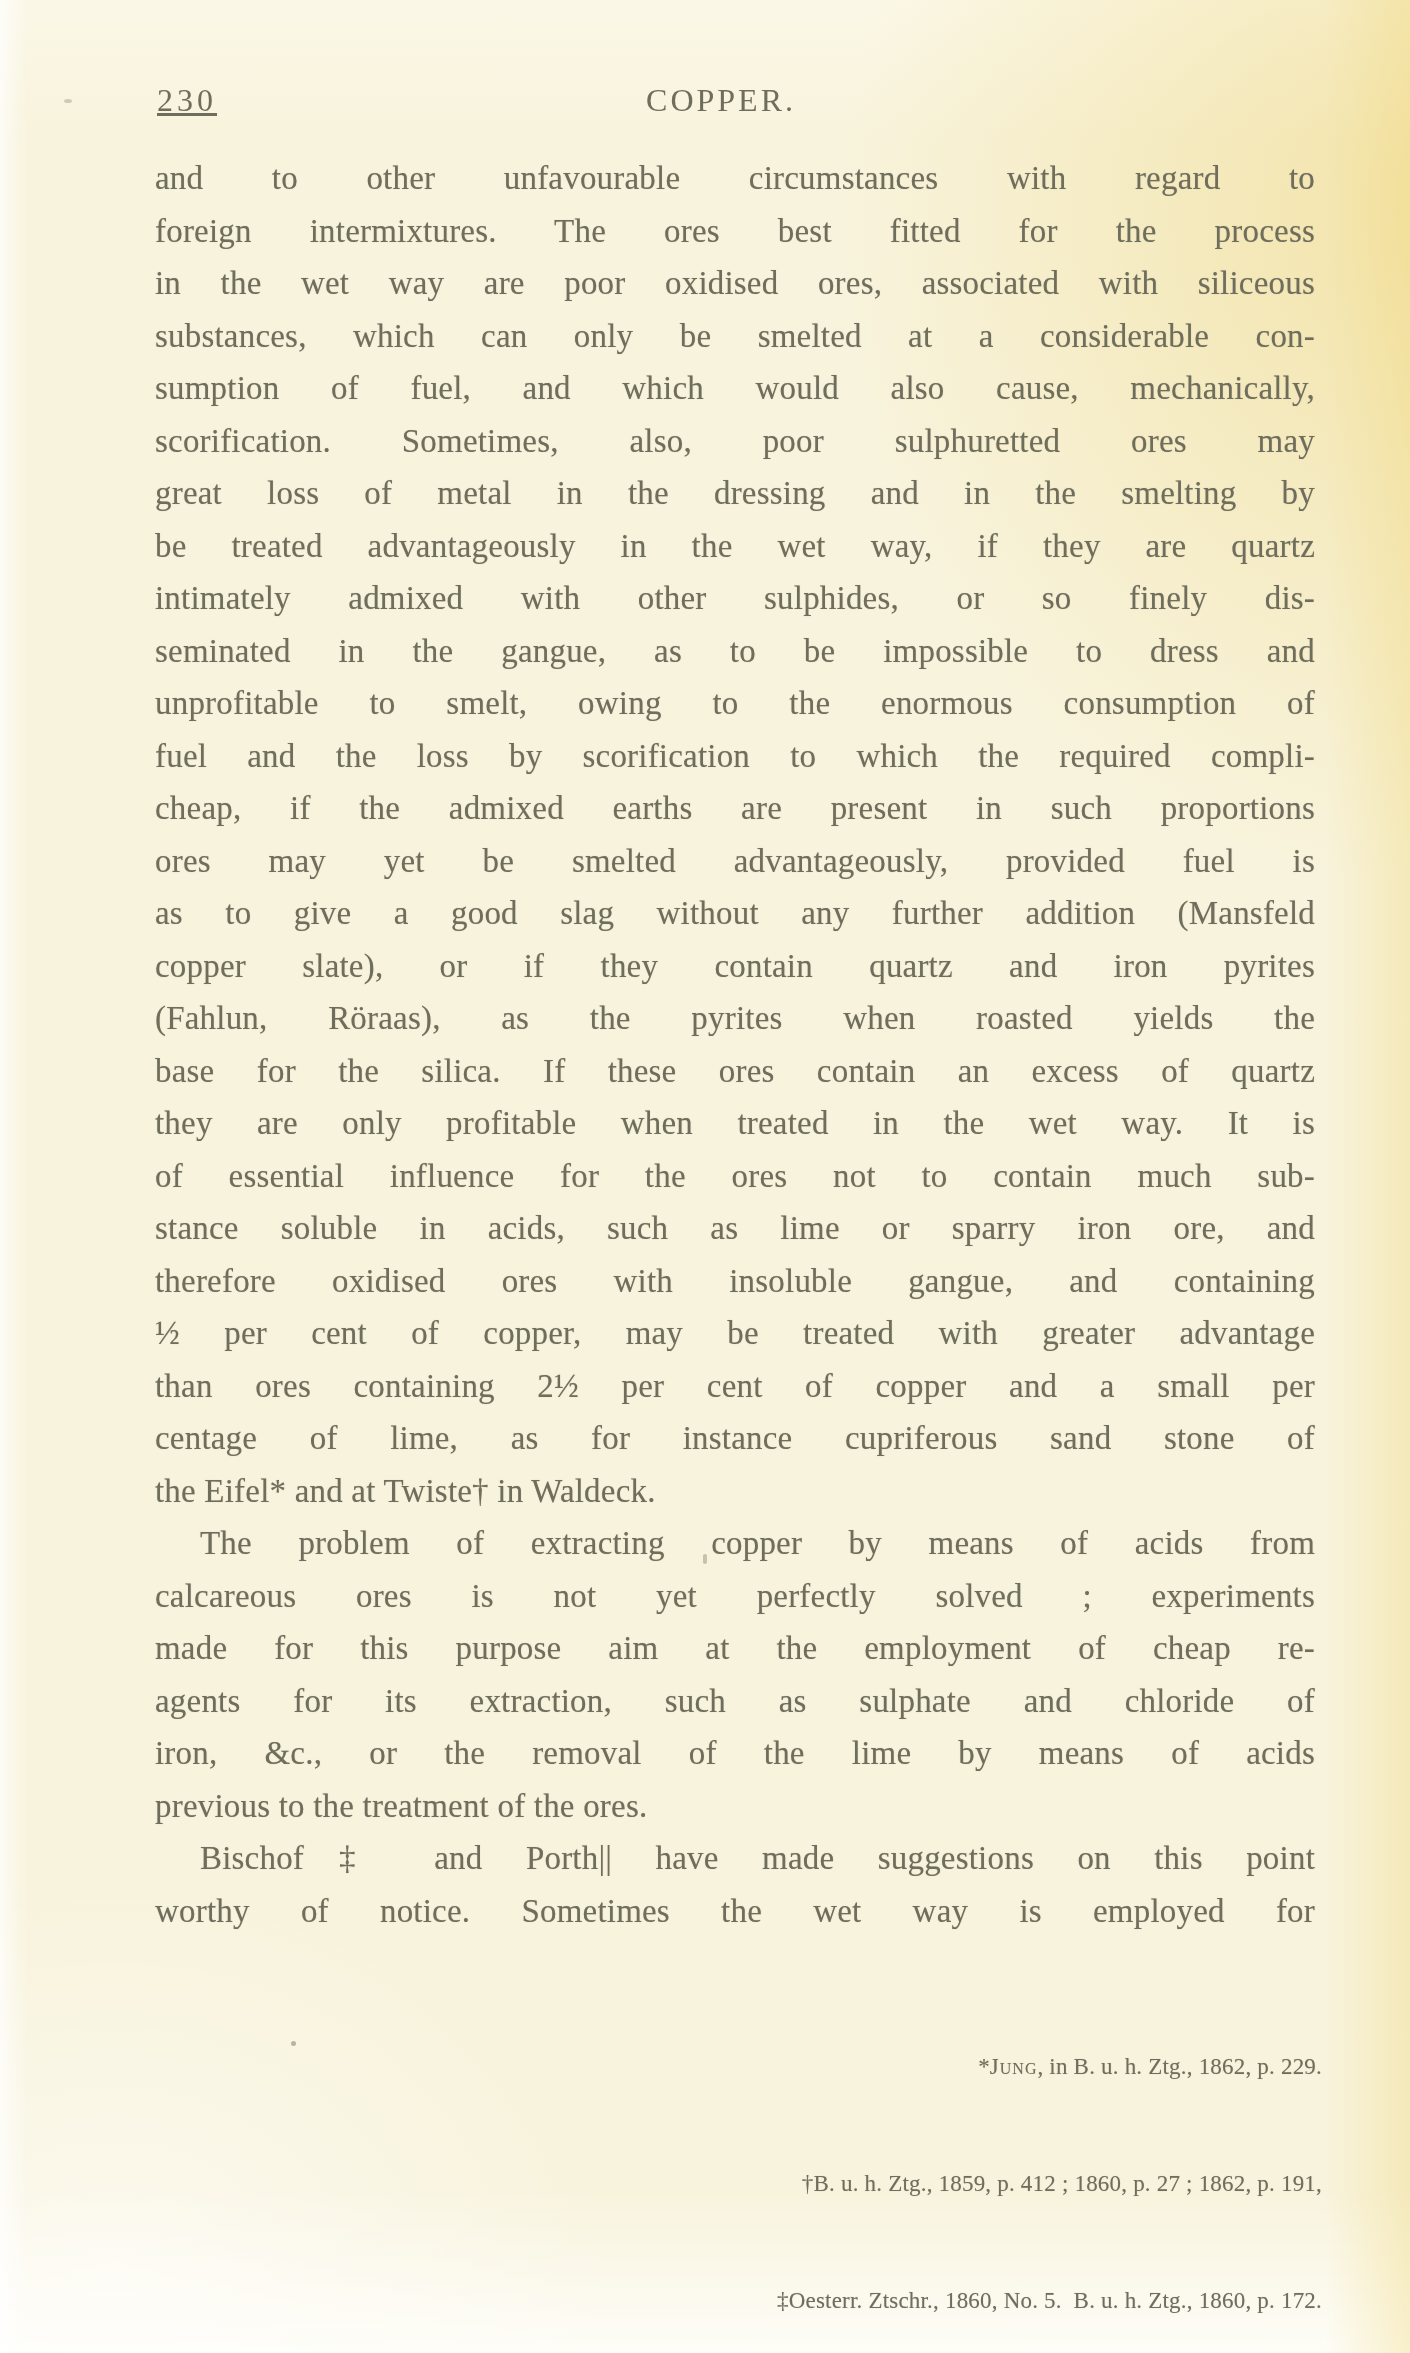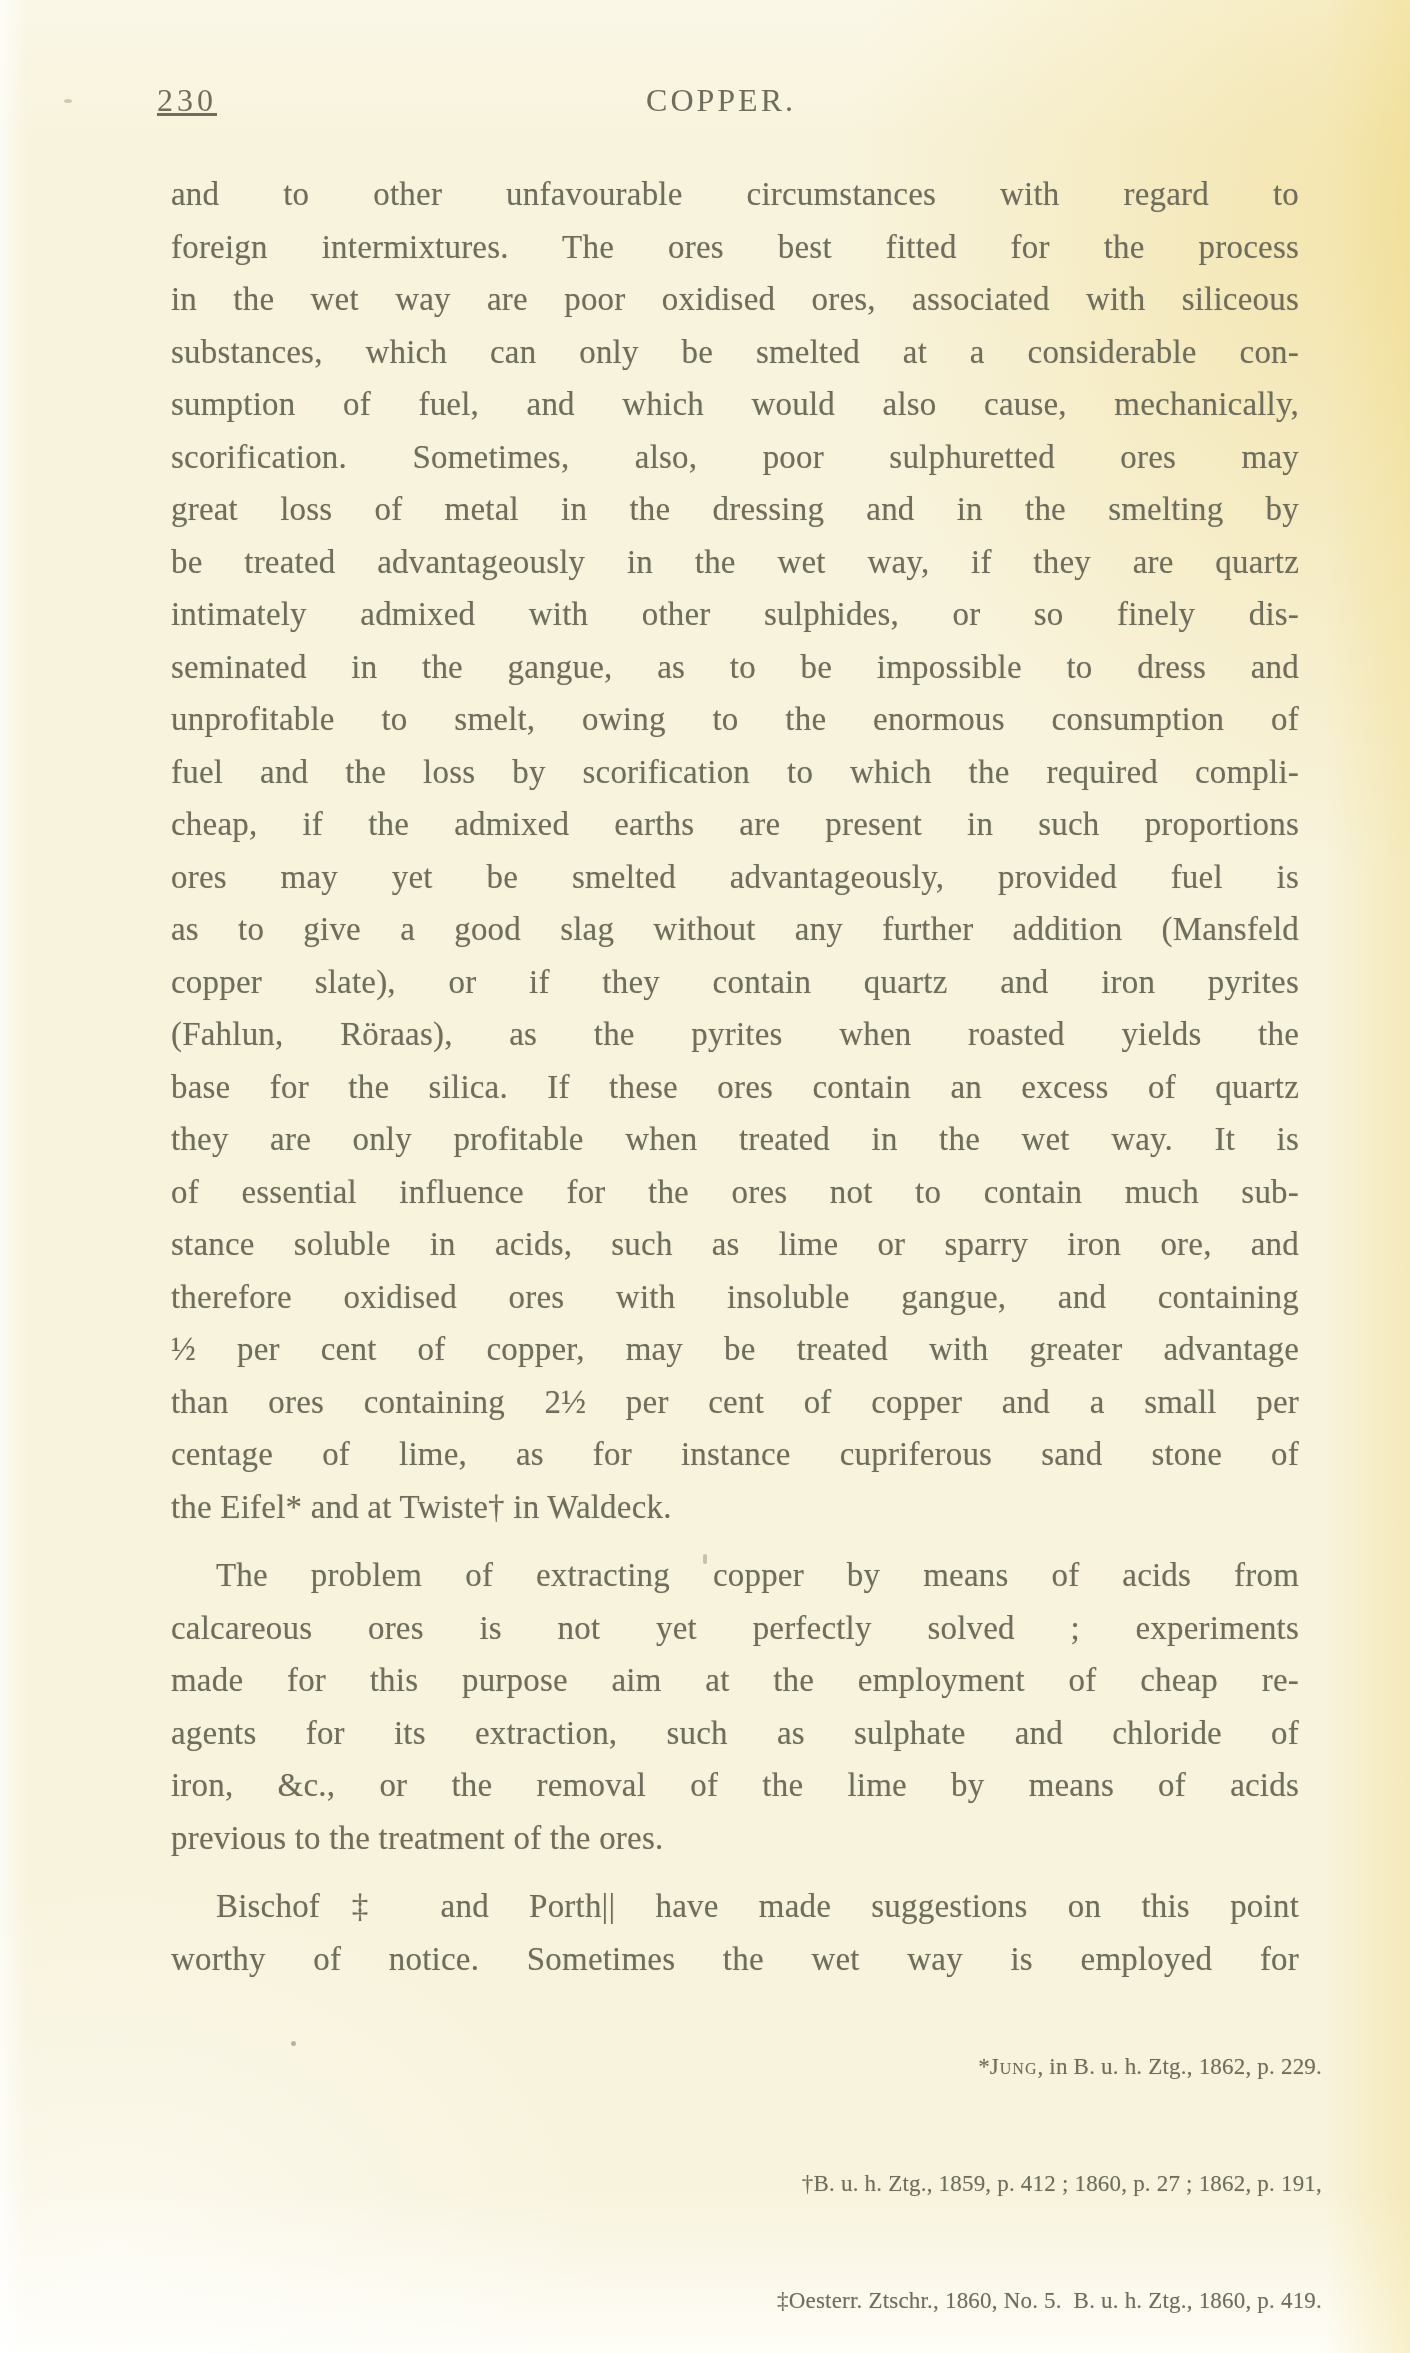--- a/index.html
+++ b/index.html
@@ -17,21 +17,21 @@
       #f8f3dc;
   }
   .pageheader{position:absolute;top:82px;left:155px;width:1160px;height:42px;font-size:32px;}
   .page-num{position:absolute;left:2px;top:0;letter-spacing:4px;text-decoration:underline;}
   .running-title{position:absolute;left:0;right:28px;text-align:center;letter-spacing:3px;}
   .bodytext{
     position:absolute;left:155px;top:152px;width:1160px;
     font-size:33px;line-height:52.5px;letter-spacing:0.2px;
     text-shadow:0 0 1px rgba(111,109,92,0.38);
   }
-  .para{margin:16px;}
+  .para{margin:0;}
   .line{text-align:justify;text-align-last:justify;}
   .line.end{text-align-last:left;}
   .line.indent{text-indent:45px;}
   .footnotes{
     position:absolute;left:312px;top:2008px;width:1010px;
     font-size:23px;line-height:39px;letter-spacing:0.2px;
     text-shadow:0 0 1px rgba(111,109,92,0.35);
   }
   .fn-line{white-space:pre-wrap;text-align:right;}
   .fn-marker{display:inline-block;min-width:33px;white-space:pre-wrap;}
@@ -104,18 +104,18 @@
   </div>
 
   <div class="footnotes">
     <div class="fn-line">
       <span class="fn-marker">*</span><span class="fn-name">Jung</span><span class="fn-text">, in B. u. h. Ztg., 1862, p. 229.</span>
     </div>
     <div class="fn-line">
       <span class="fn-marker">†</span><span class="fn-name"></span><span class="fn-text">B. u. h. Ztg., 1859, p. 412 ; 1860, p. 27 ; 1862, p. 191,</span>
     </div>
     <div class="fn-line">
-      <span class="fn-marker">‡</span><span class="fn-name"></span><span class="fn-text">Oesterr. Ztschr., 1860, No. 5.  B. u. h. Ztg., 1860, p. 419.</span>
+      <span class="fn-marker">‡</span><span class="fn-name"></span><span class="fn-text">Oesterr. Ztschr., 1860, No. 5.  B. u. h. Ztg., 1860, p. 172.</span>
     </div>
 
   </div>
 
 </div>
 
 </body></html>

